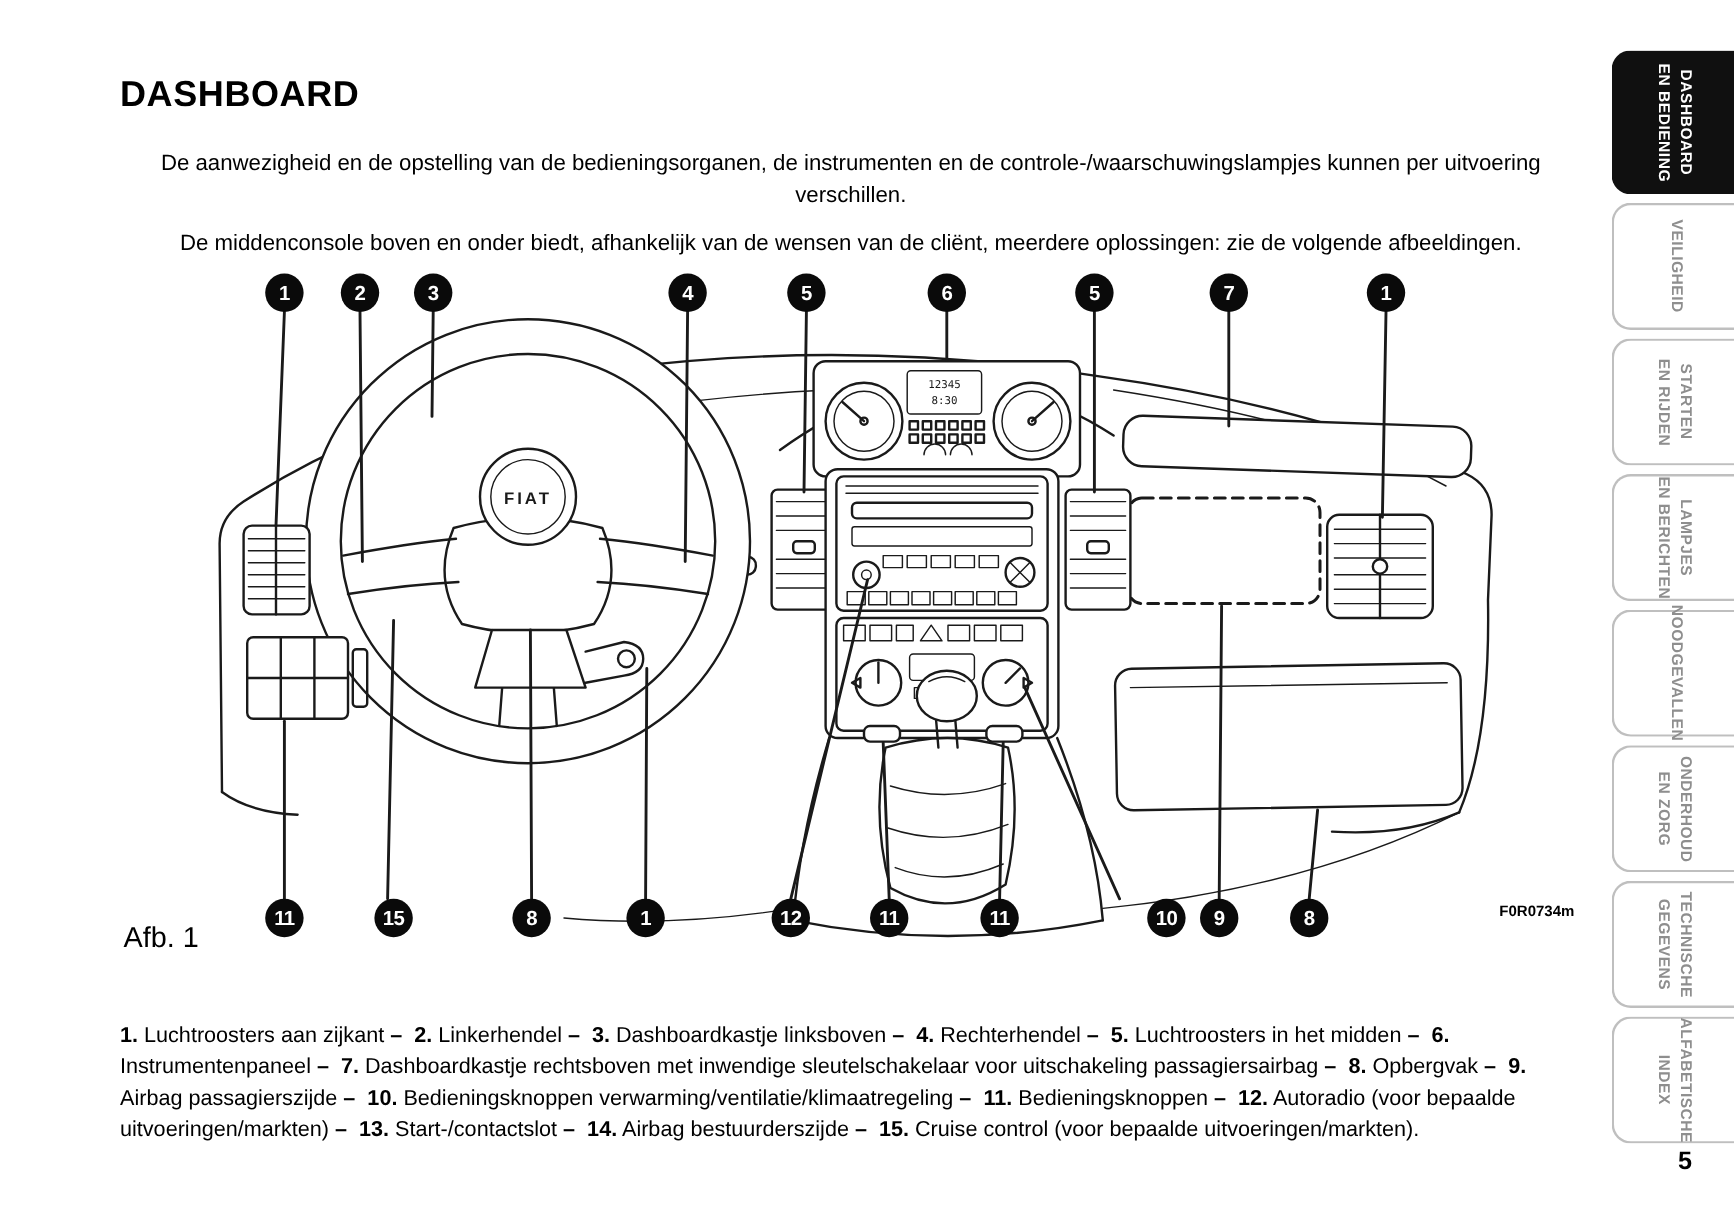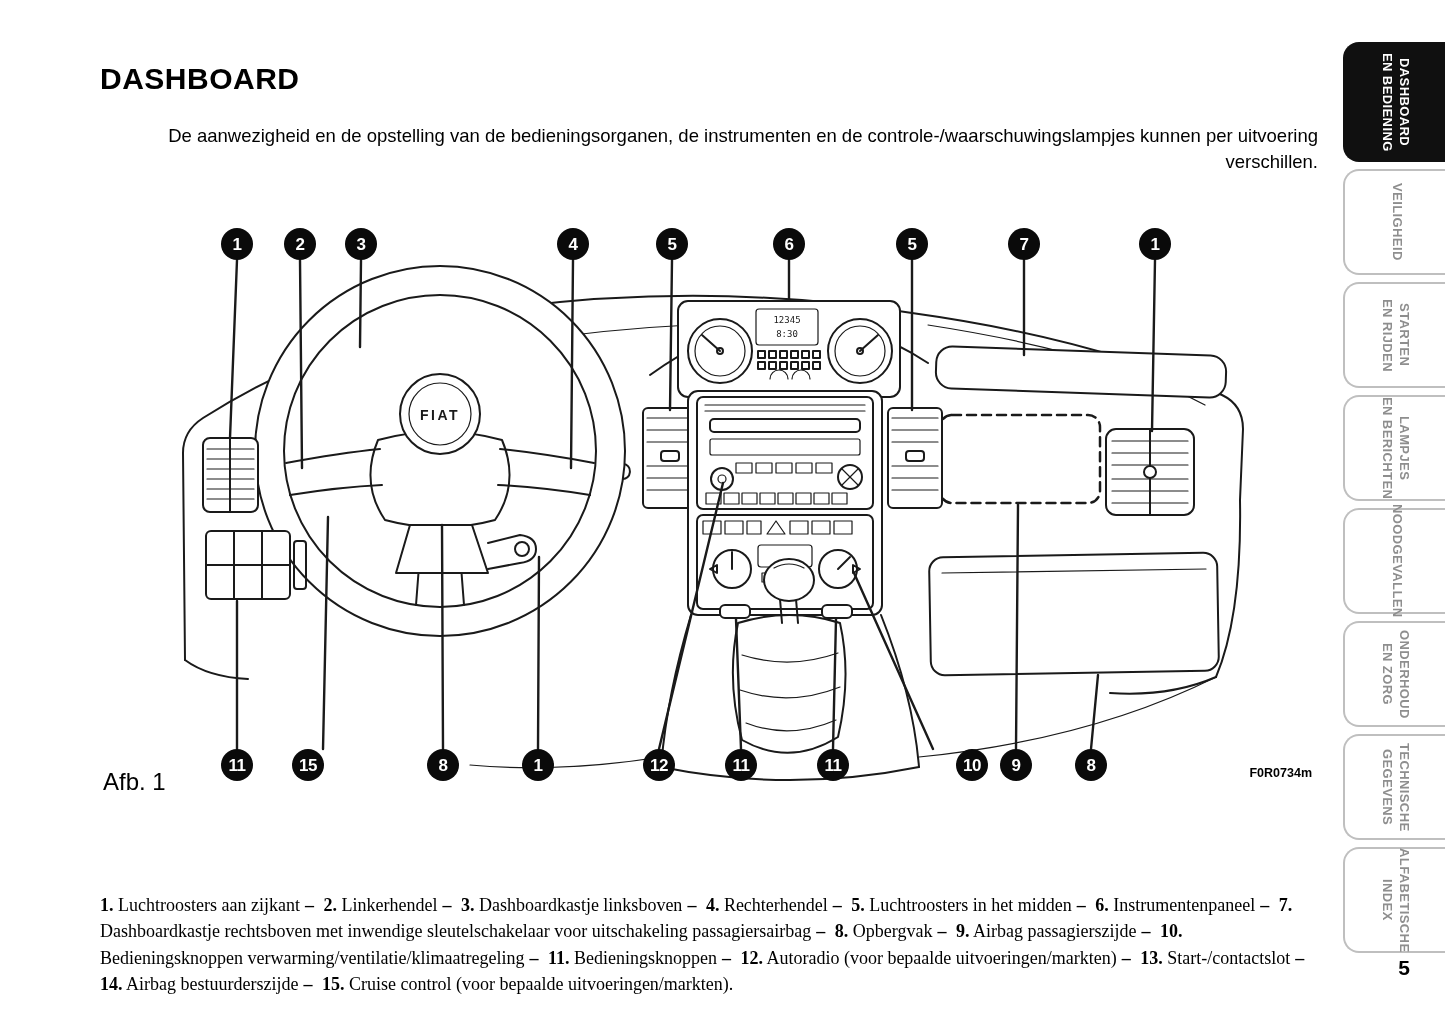--- a/index.html
+++ b/index.html
@@ -4,29 +4,29 @@
 <style>
   html,body{margin:0;padding:0;background:#fff;}
   .page{
     position:relative;width:1445px;height:1026px;background:#fff;overflow:hidden;
     font-family:"Liberation Sans",sans-serif;color:#000;
   }
   .page-title{
     position:absolute;left:100px;top:42px;font-size:30px;font-weight:800;letter-spacing:.5px;
   }
   .para{
-    position:absolute;left:100px;width:1218px;font-size:18.5px;line-height:1.45;text-align:right;
+    position:absolute;left:100px;width:1218px;font-size:18.5px;line-height:1.45;text-align:center;
   }
   .para.p1{top:104px;}
   .para.p2{top:170px;}
   .figure-caption{position:absolute;left:103px;top:768px;font-size:24px;}
   .figure-code{position:absolute;left:1120px;top:752px;width:192px;text-align:right;
-    font-size:12.5px;font-weight:700;margin-top:14px;}
+    font-size:12.5px;font-weight:700;}
   .legend{
-    position:absolute;left:100px;top:874px;width:1222px;font-size:18px;line-height:1.47;font-family:Liberation Serif, serif;
+    position:absolute;left:100px;top:831px;width:1222px;font-size:18px;line-height:1.47;
   }
   .legend b{font-weight:700;}
   .legend .sep{padding:0 5px;}
   .page-number{position:absolute;left:1370px;top:956px;width:40px;text-align:right;
     font-size:21px;font-weight:800;}
 
   
   .callout{
     position:absolute;width:32px;height:32px;border-radius:50%;background:#0a0a0a;color:#fff;
     font-size:17px;font-weight:700;display:flex;align-items:center;justify-content:center;
@@ -60,20 +60,21 @@
   #art .lcd{font-family:"DejaVu Sans Mono",monospace;font-size:9px;}
 </style>
 </head>
 <body>
 
 <div class="page">
 
   <h1 class="page-title">DASHBOARD</h1>
 
   <p class="para p1">De aanwezigheid en de opstelling van de bedieningsorganen, de instrumenten en de controle-/waarschuwingslampjes kunnen per uitvoering verschillen.</p>
+  <p class="para p2">De middenconsole boven en onder biedt, afhankelijk van de wensen van de cliënt, meerdere oplossingen: zie de volgende afbeeldingen.</p>
 
   <svg id="art" width="1250" height="575" viewBox="0 0 1250 575">
 
     <g>
       <path d="M 95,435 L 93,228 Q 93,206 113,193 Q 245,108 425,82 Q 625,57 822,88 Q 1002,113 1132,170 Q 1153,180 1153,204 L 1150,275 Q 1152,390 1126,452"></path>
       <path d="M 95,435 Q 118,452 158,454"></path>
       <path d="M 1126,452 Q 1080,472 1020,468"></path>
       <path class="thin" d="M 180,175 Q 390,110 600,100"></path>
       <path class="thin" d="M 838,100 Q 1020,128 1115,180"></path>
       <path class="thin" d="M 829,532 Q 1000,515 1126,452"></path>
@@ -293,21 +294,21 @@
   <div class="callout" style="left:284px;top:228px">2</div>
   <div class="callout" style="left:345px;top:228px">3</div>
   <div class="callout" style="left:557px;top:228px">4</div>
   <div class="callout" style="left:656px;top:228px">5</div>
   <div class="callout" style="left:773px;top:228px">6</div>
   <div class="callout" style="left:896px;top:228px">5</div>
   <div class="callout" style="left:1008px;top:228px">7</div>
   <div class="callout" style="left:1139px;top:228px">1</div>
 
   <div class="callout" style="left:221px;top:749px">11</div>
-  <div class="callout" style="left:292px;top:749px">15</div>
+  <div class="callout" style="left:312px;top:749px">15</div>
   <div class="callout" style="left:427px;top:749px">8</div>
   <div class="callout" style="left:522px;top:749px">1</div>
   <div class="callout" style="left:643px;top:749px">12</div>
   <div class="callout" style="left:725px;top:749px">11</div>
   <div class="callout" style="left:817px;top:749px">11</div>
   <div class="callout" style="left:956px;top:749px">10</div>
   <div class="callout" style="left:1000px;top:749px">9</div>
   <div class="callout" style="left:1075px;top:749px">8</div>
 
   <div class="figure-caption">Afb. 1</div>

